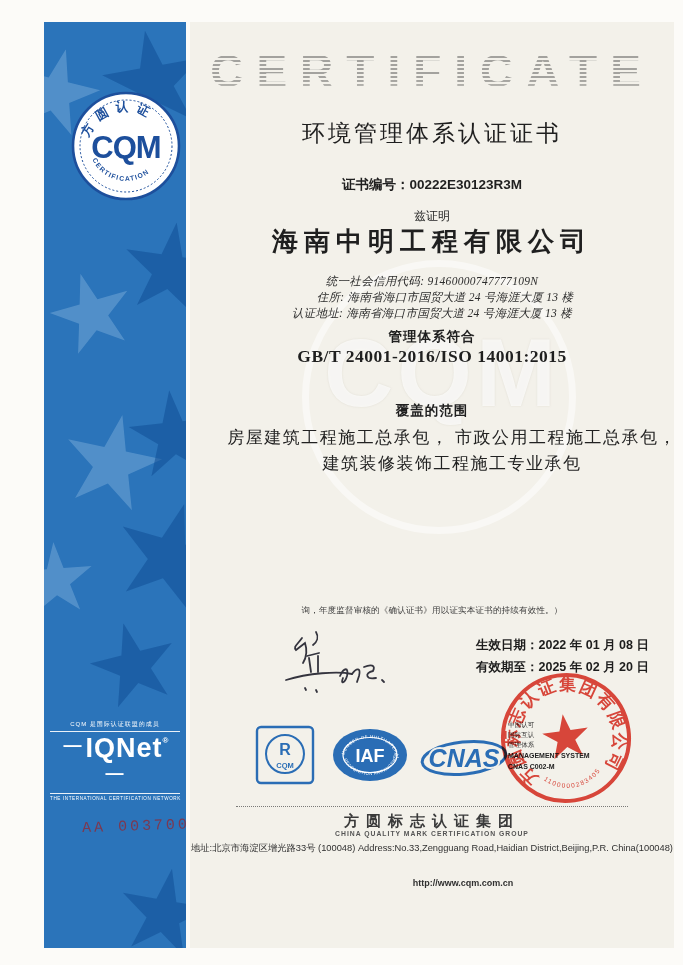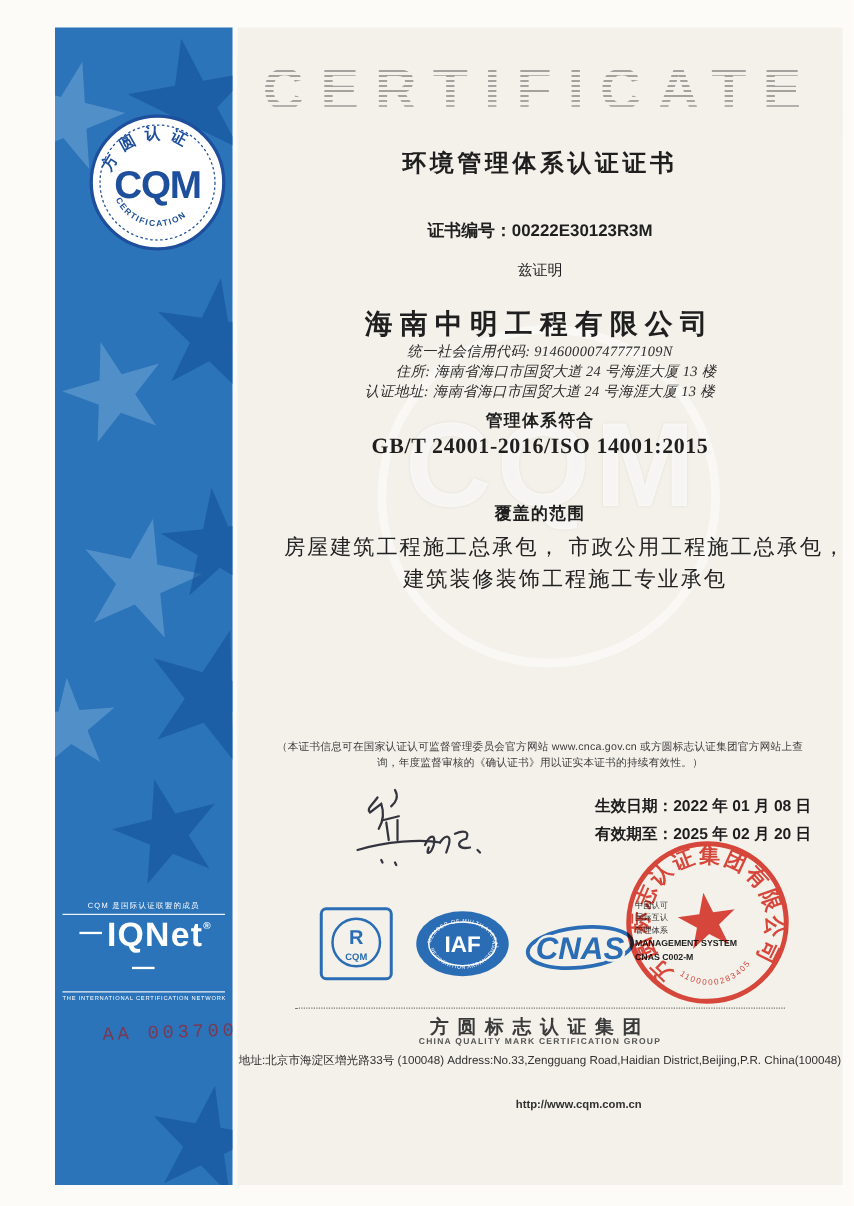--- a/index.html
+++ b/index.html
@@ -24,24 +24,24 @@
   .wm-ring{position:absolute;left:112px;top:238px;width:260px;height:260px;border:7px solid rgba(255,255,255,0.5);border-radius:50%;}
   .wm-letters{position:absolute;left:92px;top:296px;width:320px;text-align:center;font-size:96px;font-weight:800;letter-spacing:4px;color:rgba(255,255,255,0.72);text-shadow:0 0 2px rgba(185,180,165,0.35);}
 
   .heading-wrap{position:absolute;left:0;top:22px;width:100%;height:64px;}
   .heading{font-size:46px;font-weight:bold;letter-spacing:13px;color:#a3a29e;text-align:center;white-space:nowrap;}
   .heading-stripes{position:absolute;left:0;top:0;width:100%;height:64px;
      background:repeating-linear-gradient(to bottom,rgba(243,241,234,0) 0 2px,#f3f1ea 2px 4px),
                 linear-gradient(to bottom,rgba(243,241,234,0) 55%,rgba(243,241,234,0.75) 92%);}
 
   .ctext{position:absolute;left:0;width:100%;text-align:center;color:#1f1f1f;white-space:nowrap;}
-  .title{top:96px;font-size:19px;font-weight:bold;letter-spacing:3px;}
+  .title{top:96px;font-size:23px;font-weight:normal;letter-spacing:3px;}
   .certno{top:154px;font-size:13.5px;font-weight:600;}
   .hereby{top:186px;font-size:12px;}
-  .company{top:222px;font-size:22px;font-weight:700;letter-spacing:6px;font-family:"Liberation Serif",serif;}
+  .company{top:202px;font-size:26px;font-weight:700;letter-spacing:6px;font-family:"Liberation Serif",serif;}
   .infoline{font-family:"Liberation Serif",serif;font-style:italic;font-size:11.5px;color:#2c2c2c;letter-spacing:.3px;}
   .info1{top:252px;} .info2{top:268px;padding-left:13px;} .info3{top:284px;}
   .sysconf{top:306px;font-size:13.5px;font-weight:bold;letter-spacing:1px;}
   .standard{top:324px;font-size:17.5px;font-weight:bold;font-family:"Liberation Serif",serif;letter-spacing:.5px;}
   .scopelabel{top:380px;font-size:13.5px;font-weight:bold;letter-spacing:1px;}
   .scope{font-family:"Liberation Serif",serif;font-size:17px;letter-spacing:1.5px;color:#222;padding-left:20px;}
   .scope1{top:404px;} .scope2{top:430px;}
   .disc{font-size:8.5px;color:#3b3b3b;letter-spacing:.2px;}
   .disc1{top:570px;} .disc2{top:583px;}
 
@@ -86,21 +86,20 @@
     <div class="ctext infoline info2">住所: 海南省海口市国贸大道 24 号海涯大厦 13 楼</div>
     <div class="ctext infoline info3">认证地址: 海南省海口市国贸大道 24 号海涯大厦 13 楼</div>
 
     <div class="ctext sysconf">管理体系符合</div>
     <div class="ctext standard">GB/T 24001-2016/ISO 14001:2015</div>
 
     <div class="ctext scopelabel">覆盖的范围</div>
     <div class="ctext scope scope1">房屋建筑工程施工总承包， 市政公用工程施工总承包，</div>
     <div class="ctext scope scope2">建筑装修装饰工程施工专业承包</div>
 
-    <div class="ctext disc disc1">（本证书信息可在国家认证认可监督管理委员会官方网站 www.cnca.gov.cn 或方圆标志认证集团官方网站上查</div>
     <div class="ctext disc disc2">询，年度监督审核的《确认证书》用以证实本证书的持续有效性。）</div>
 
     <svg class="sig" width="130" height="72" viewBox="0 0 130 72">
       <g fill="none" stroke="#34343e" stroke-width="1.8" stroke-linecap="round">
         <path d="M24,12 c-5,7 -9,9 -6,12 l9,-7 c3,9 1,15 -2,20"></path>
         <path d="M38,6 c3,5 1,10 -3,13"></path>
         <path d="M29,30 l12,-3"></path>
         <path d="M31,32 l2,14 M40,30 l0,16"></path>
         <path d="M8,54 c22,-7 52,-9 66,-6"></path>
         <path d="M27,62 l1,2 M38,64 l1,2"></path>

